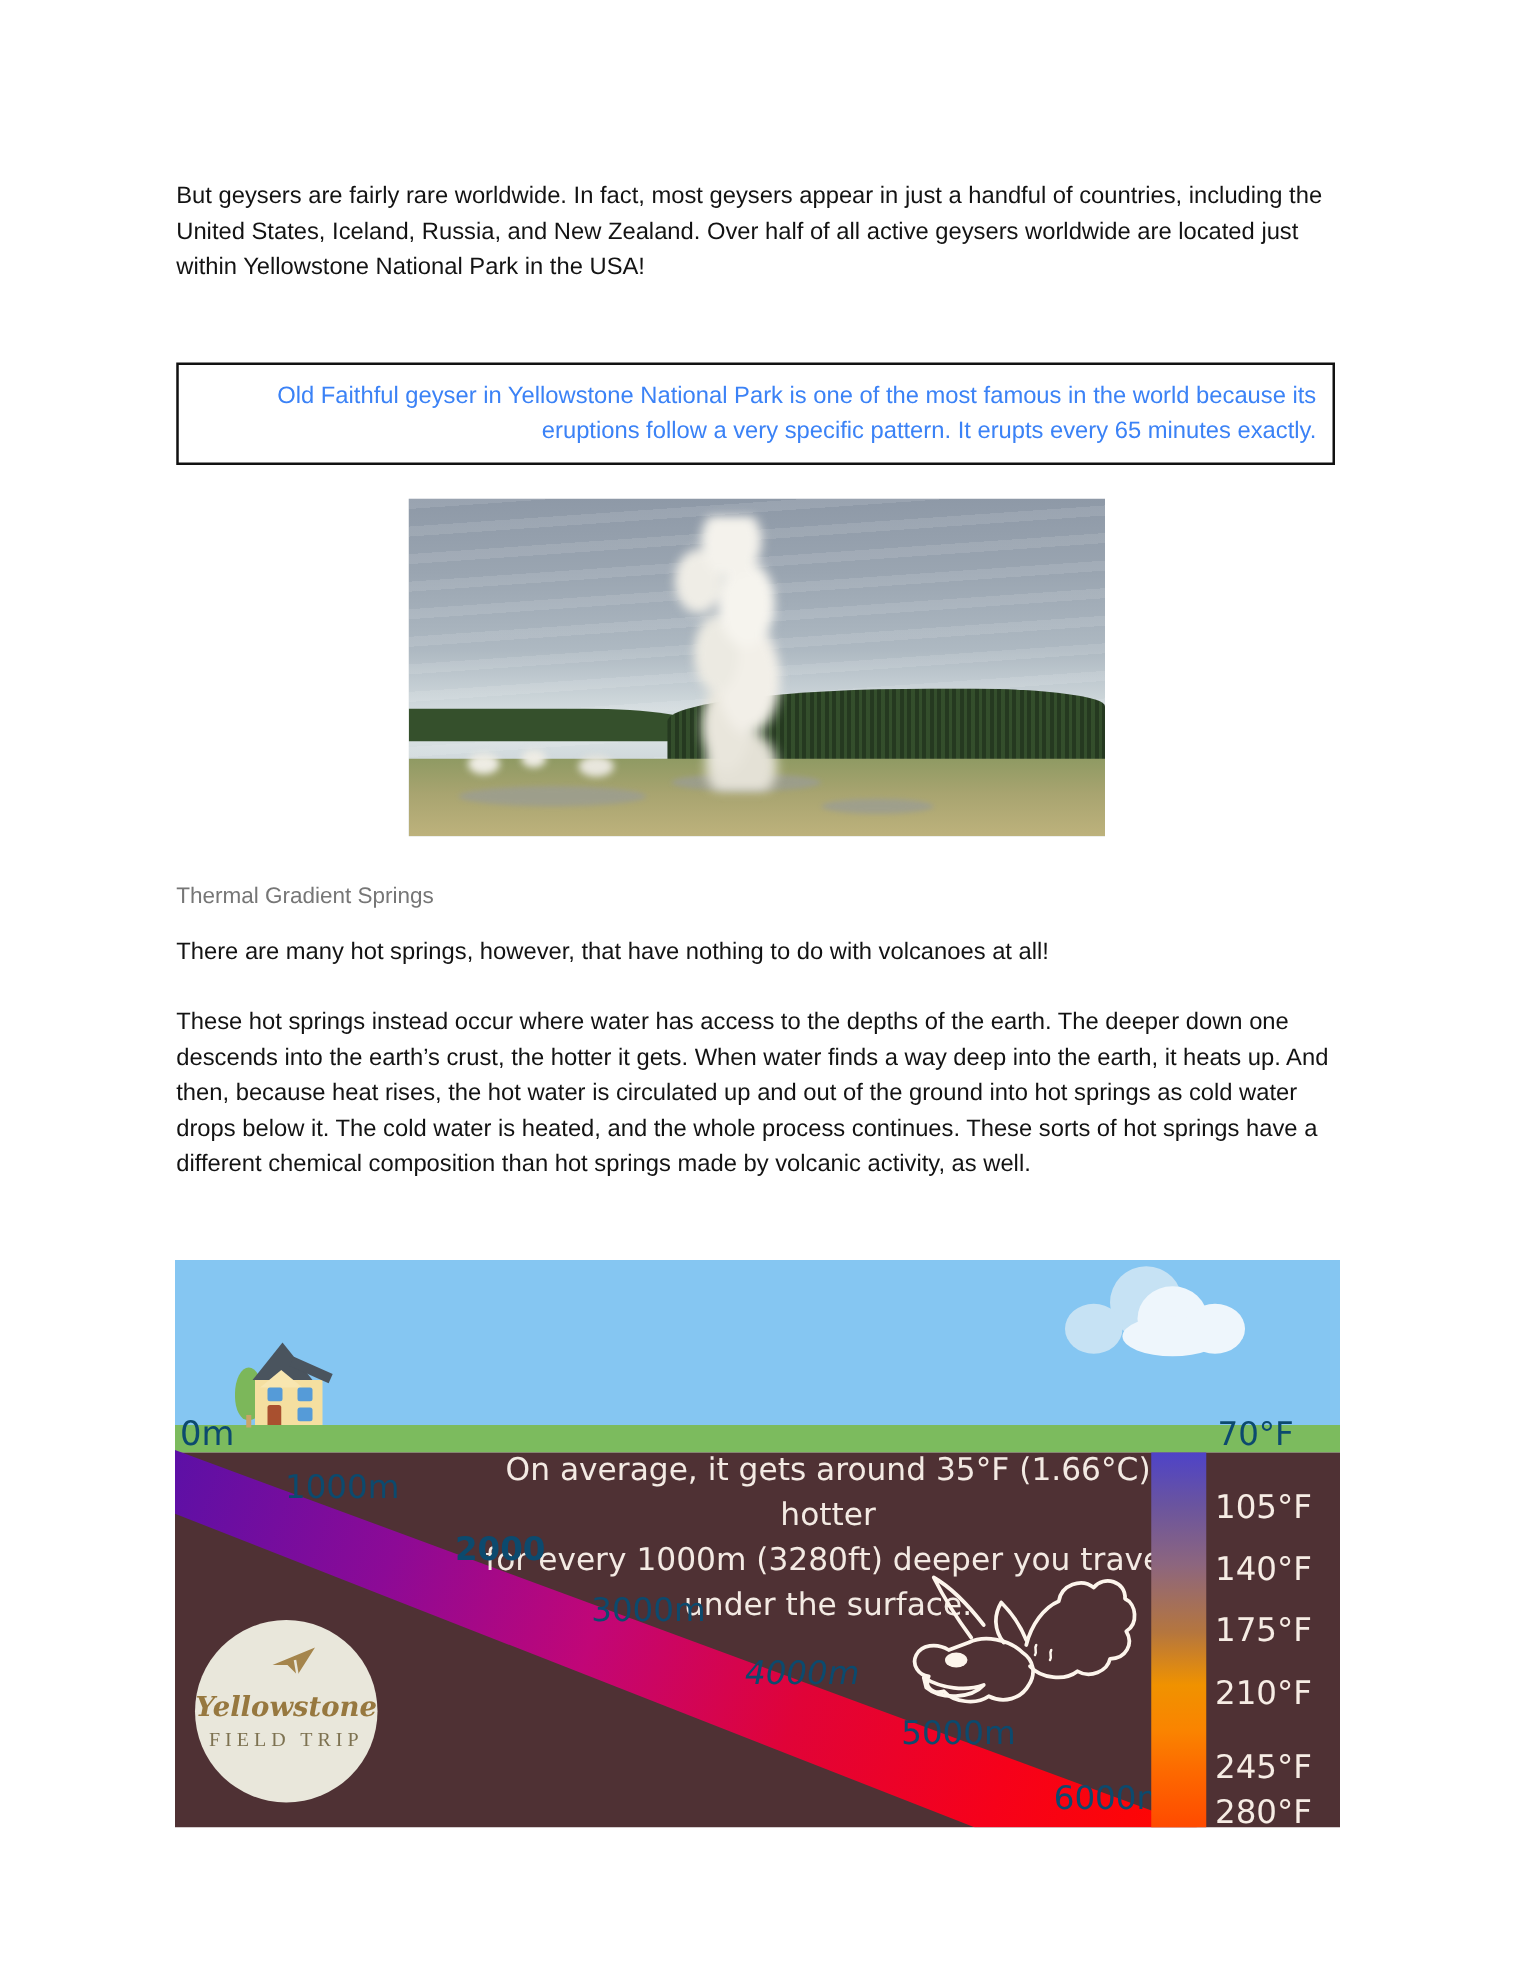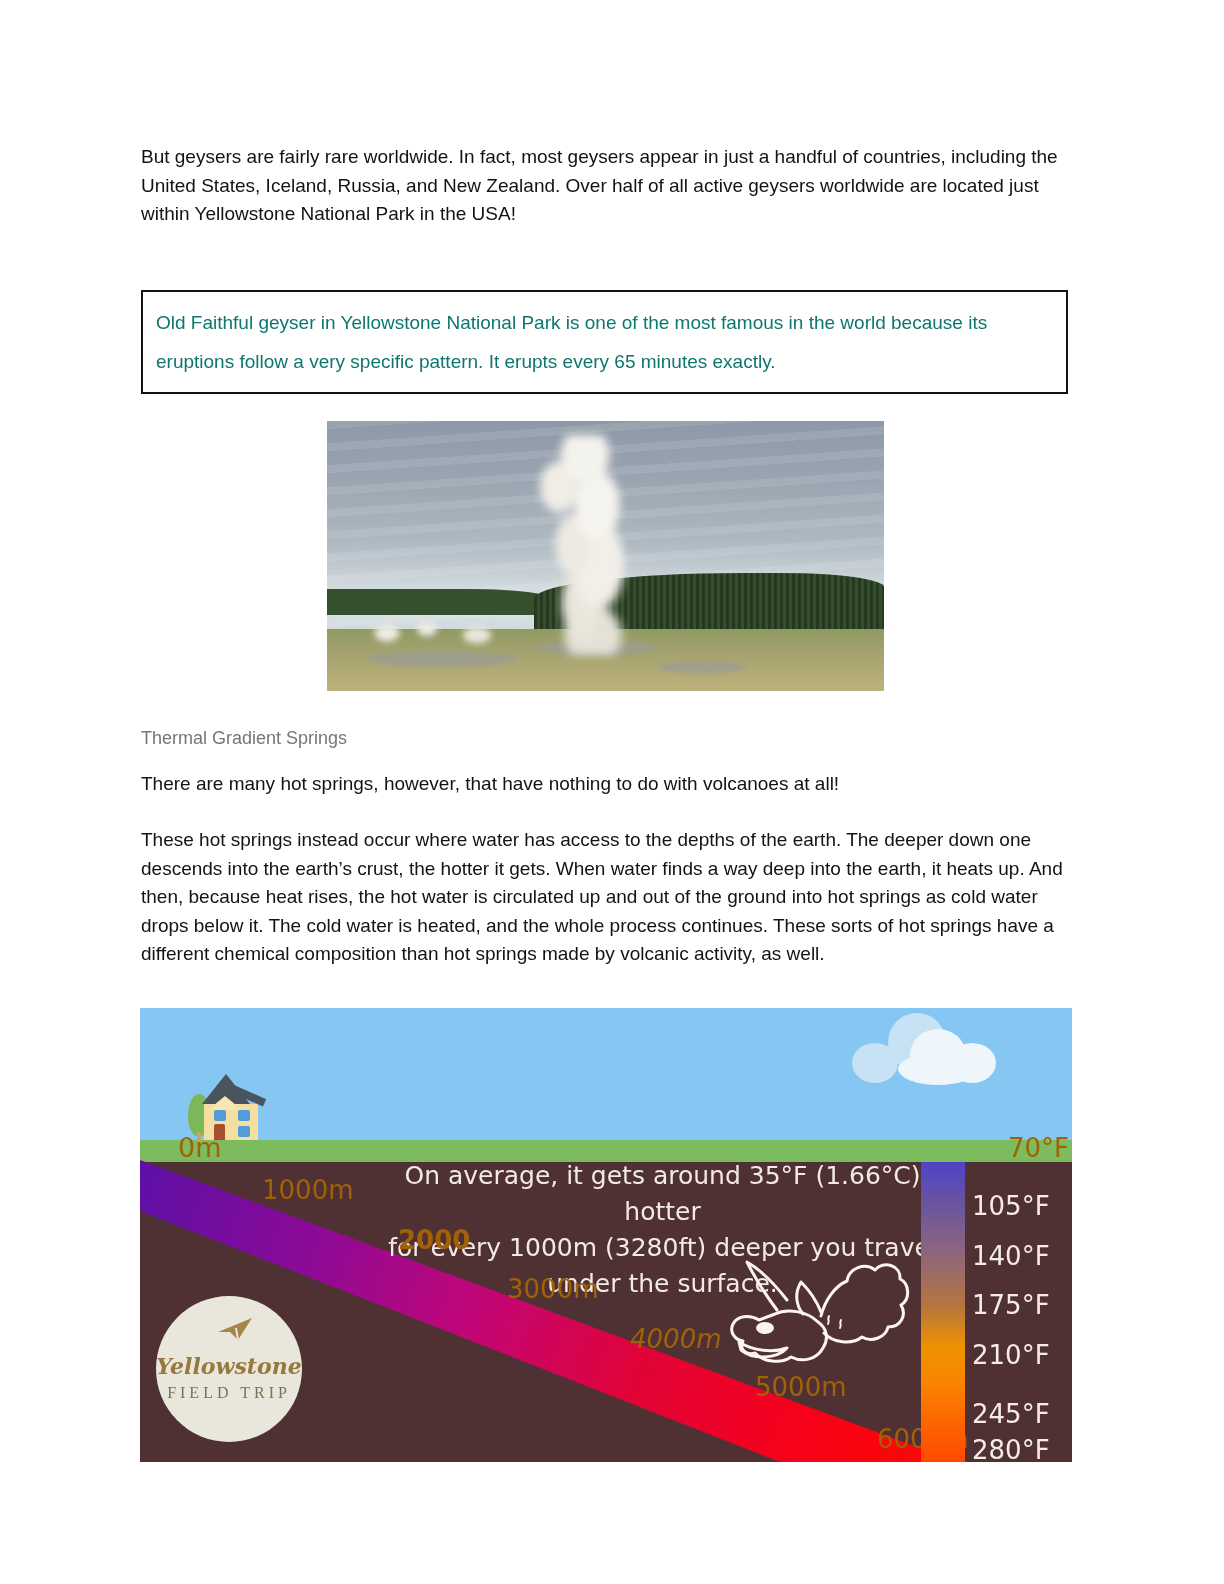--- a/index.html
+++ b/index.html
@@ -6,21 +6,21 @@
   html,body { background:#ffffff; }
   .page {
     position:relative; width:1224px; height:1584px; background:#ffffff;
     font-family:"Liberation Sans", sans-serif; color:#111; overflow:hidden;
   }
   .content { position:absolute; left:141px; top:0; width:942px; }
   .para { font-size:19px; line-height:28.5px; color:#131313; }
   .p1 { margin-top:143px; }
   .callout {
     margin-top:61px; width:927px; border:2px solid #111;
-    padding:11px 13px; font-size:19px; line-height:39px; color:#0f766e;
+    padding:11px 13px; font-size:19px; line-height:28px; color:#3b82f6;text-align:right;
   }
   
   .photo {
     position:relative; margin-top:27px; margin-left:186px;
     width:557px; height:270px; overflow:hidden;
     background:linear-gradient(180deg,#8e99a7 0%,#9aa5b1 22%,#aeb9c2 45%,#cdd6da 60%,#dde4e6 68%,#cfd8db 78%,#c4ced2 100%);
   }
   .photo .streaks{ position:absolute; inset:0;
     background:repeating-linear-gradient(-4deg, rgba(255,255,255,0) 0 14px, rgba(255,255,255,.10) 14px 22px);
   }
@@ -58,21 +58,21 @@
   .h3 { margin-top:32px; font-size:18px; line-height:30px; color:#767676; font-weight:400; }
   .p2 { margin-top:17px; }
   .p3 { margin-top:28px; }
   
   .info { position:absolute; left:140px; top:1008px; width:932px; height:454px; overflow:hidden;
           font-family:"DejaVu Sans","Liberation Sans",sans-serif; }
   .sky   { position:absolute; left:0; top:0; width:100%; height:132px; background:#85c6f2; }
   .grass { position:absolute; left:0; top:132px; width:100%; height:22px; background:#7cbb5e; }
   .dirt  { position:absolute; left:0; top:154px; width:100%; height:300px; background:#4f3134; }
   .band-svg { position:absolute; left:0; top:0; }
-  .lbl { position:absolute; color:#a16207; font-size:26px; line-height:28px;margin-left:34px; }
+  .lbl { position:absolute; color:#0c4a6e; font-size:26px; line-height:28px; }
   .surface-lbl { top:126px; }
   .caption { position:absolute; left:240px; top:150px; width:565px; text-align:center;
              color:#f3eae3; font-size:25px; line-height:36px; }
   .scale { position:absolute; left:781px; top:154px; width:44px; height:300px;
     background:linear-gradient(180deg,#4e43c8 0%, #6a549f 14%, #8d667e 30%, #b5763e 48%, #f09200 62%, #fa8400 74%, #fd6700 86%, #ff4a00 100%);
   }
   .temps span { position:absolute; left:832px; color:#f6ece4; font-size:26px; }
   
   .cloud { position:absolute; left:712px; top:5px; width:150px; height:74px; }
   .cloud i { position:absolute; border-radius:50%; }

